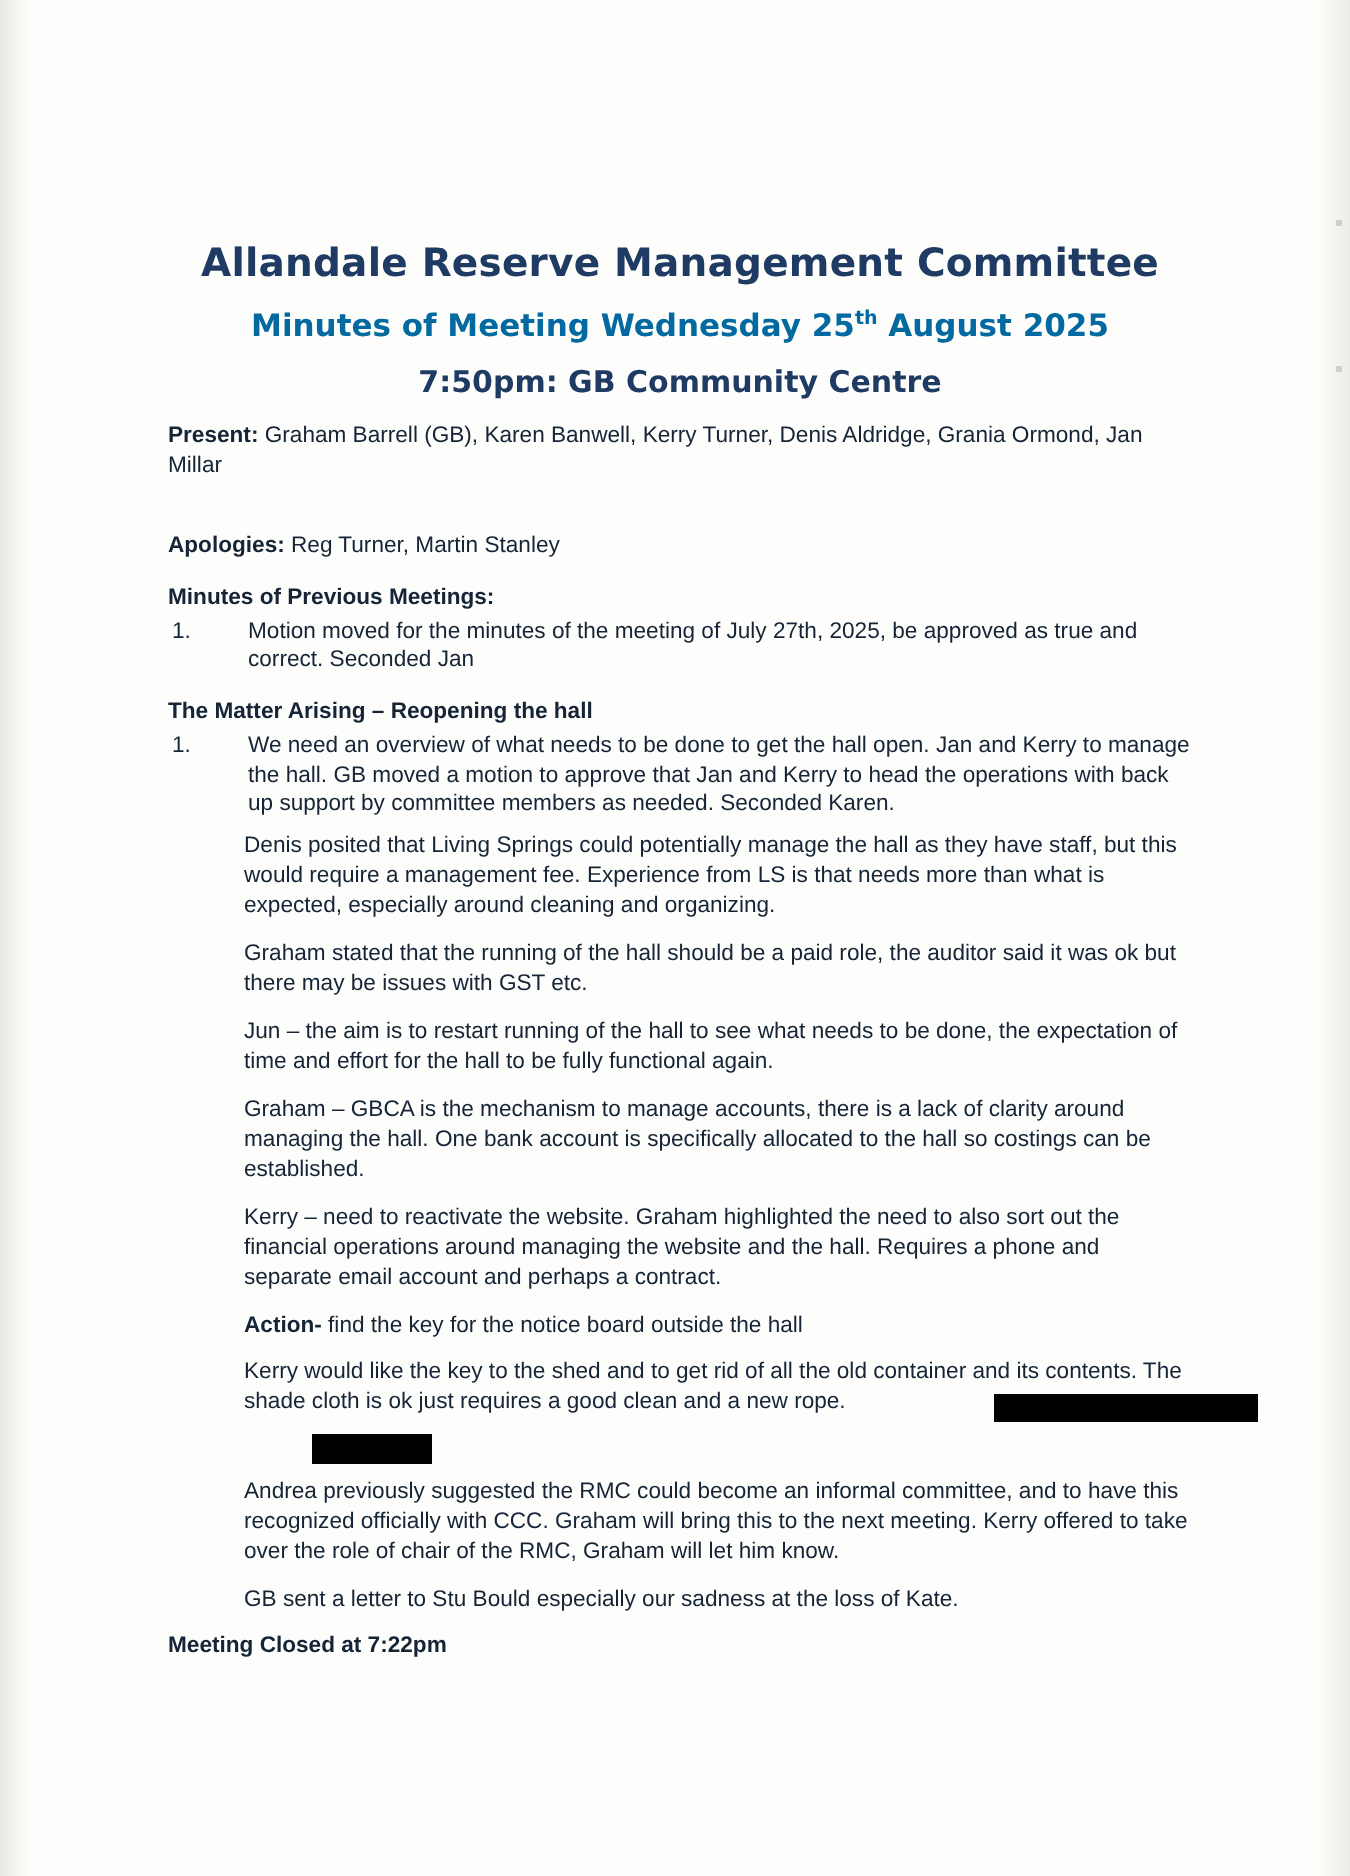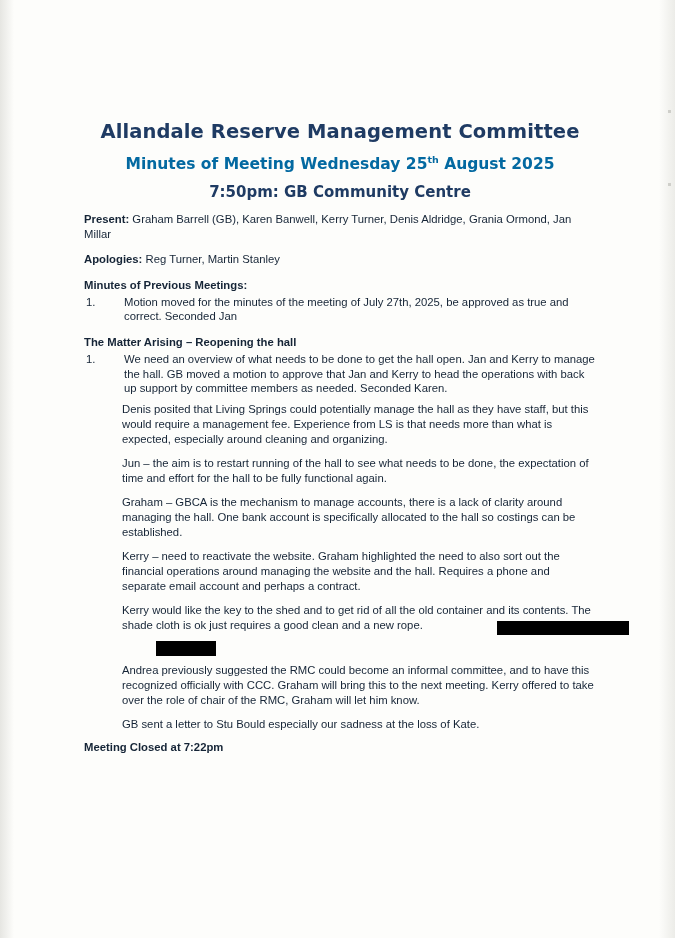--- a/index.html
+++ b/index.html
@@ -155,21 +155,21 @@
     width: 132px;
     height: 14px;
     background: #000;
   }
   .closing {
     font-size: 11.3px;
     font-weight: bold;
     color: #152436;
   }
   .presentline {
-    margin-bottom: 11px;
+    margin-bottom: 26px;
   }
   .blur {
     filter: blur(0.22px);
   }
 </style>
 </head>
 <body>
 
 <div class="scan"></div>
 <div class="edge-marks">
@@ -204,24 +204,28 @@
     </div>
 
     <div class="heading">The Matter Arising – Reopening the hall</div>
 
     <div class="numitem">
       <div class="num">1.</div>
       <div class="txt">We need an overview of what needs to be done to get the hall open. Jan and Kerry to manage the hall. GB moved a motion to approve that Jan and Kerry to head the operations with back up support by committee members as needed.  Seconded Karen.</div>
     </div>
 
     <div class="body-para">Denis posited that Living Springs could potentially manage the hall as they have staff, but this would require a management fee.  Experience from LS is that needs more than what is expected, especially around cleaning and organizing.</div>
+    <div class="body-para">Graham stated that the running of the hall should be a paid role, the auditor said it was ok but there may be issues with GST etc.</div>
     <div class="body-para">Jun – the aim is to restart running of the hall to see what needs to be done, the expectation of time and effort for the hall to be fully functional again.</div>
     <div class="body-para">Graham – GBCA is the mechanism to manage accounts, there is a lack of clarity around managing the hall. One bank account is specifically allocated to the hall so costings can be established.</div>
     <div class="body-para">Kerry – need to reactivate the website. Graham highlighted the need to also sort out the financial operations around managing the website and the hall.  Requires a phone and separate email account and perhaps a contract.</div>
 
+    <div class="body-para tight">
+      <span class="lbl">Action-</span><span> find the key for the notice board outside the hall</span>
+    </div>
 
     <div class="body-para tight">Kerry would like the key to the shed and to get rid of all the old container and its contents. The shade cloth is ok just requires a good clean and a new rope.</div>
 
     <div class="redact-row">
       <div class="redact-b"></div>
       <div class="redact-a"></div>
     </div>
 
     <div class="body-para">Andrea previously suggested the RMC could become an informal committee, and to have this recognized officially with CCC.  Graham will bring this to the next meeting.  Kerry offered to take over the role of chair of the RMC, Graham will let him know.</div>
     <div class="body-para">GB sent a letter to Stu Bould especially our sadness at the loss of Kate.</div>

